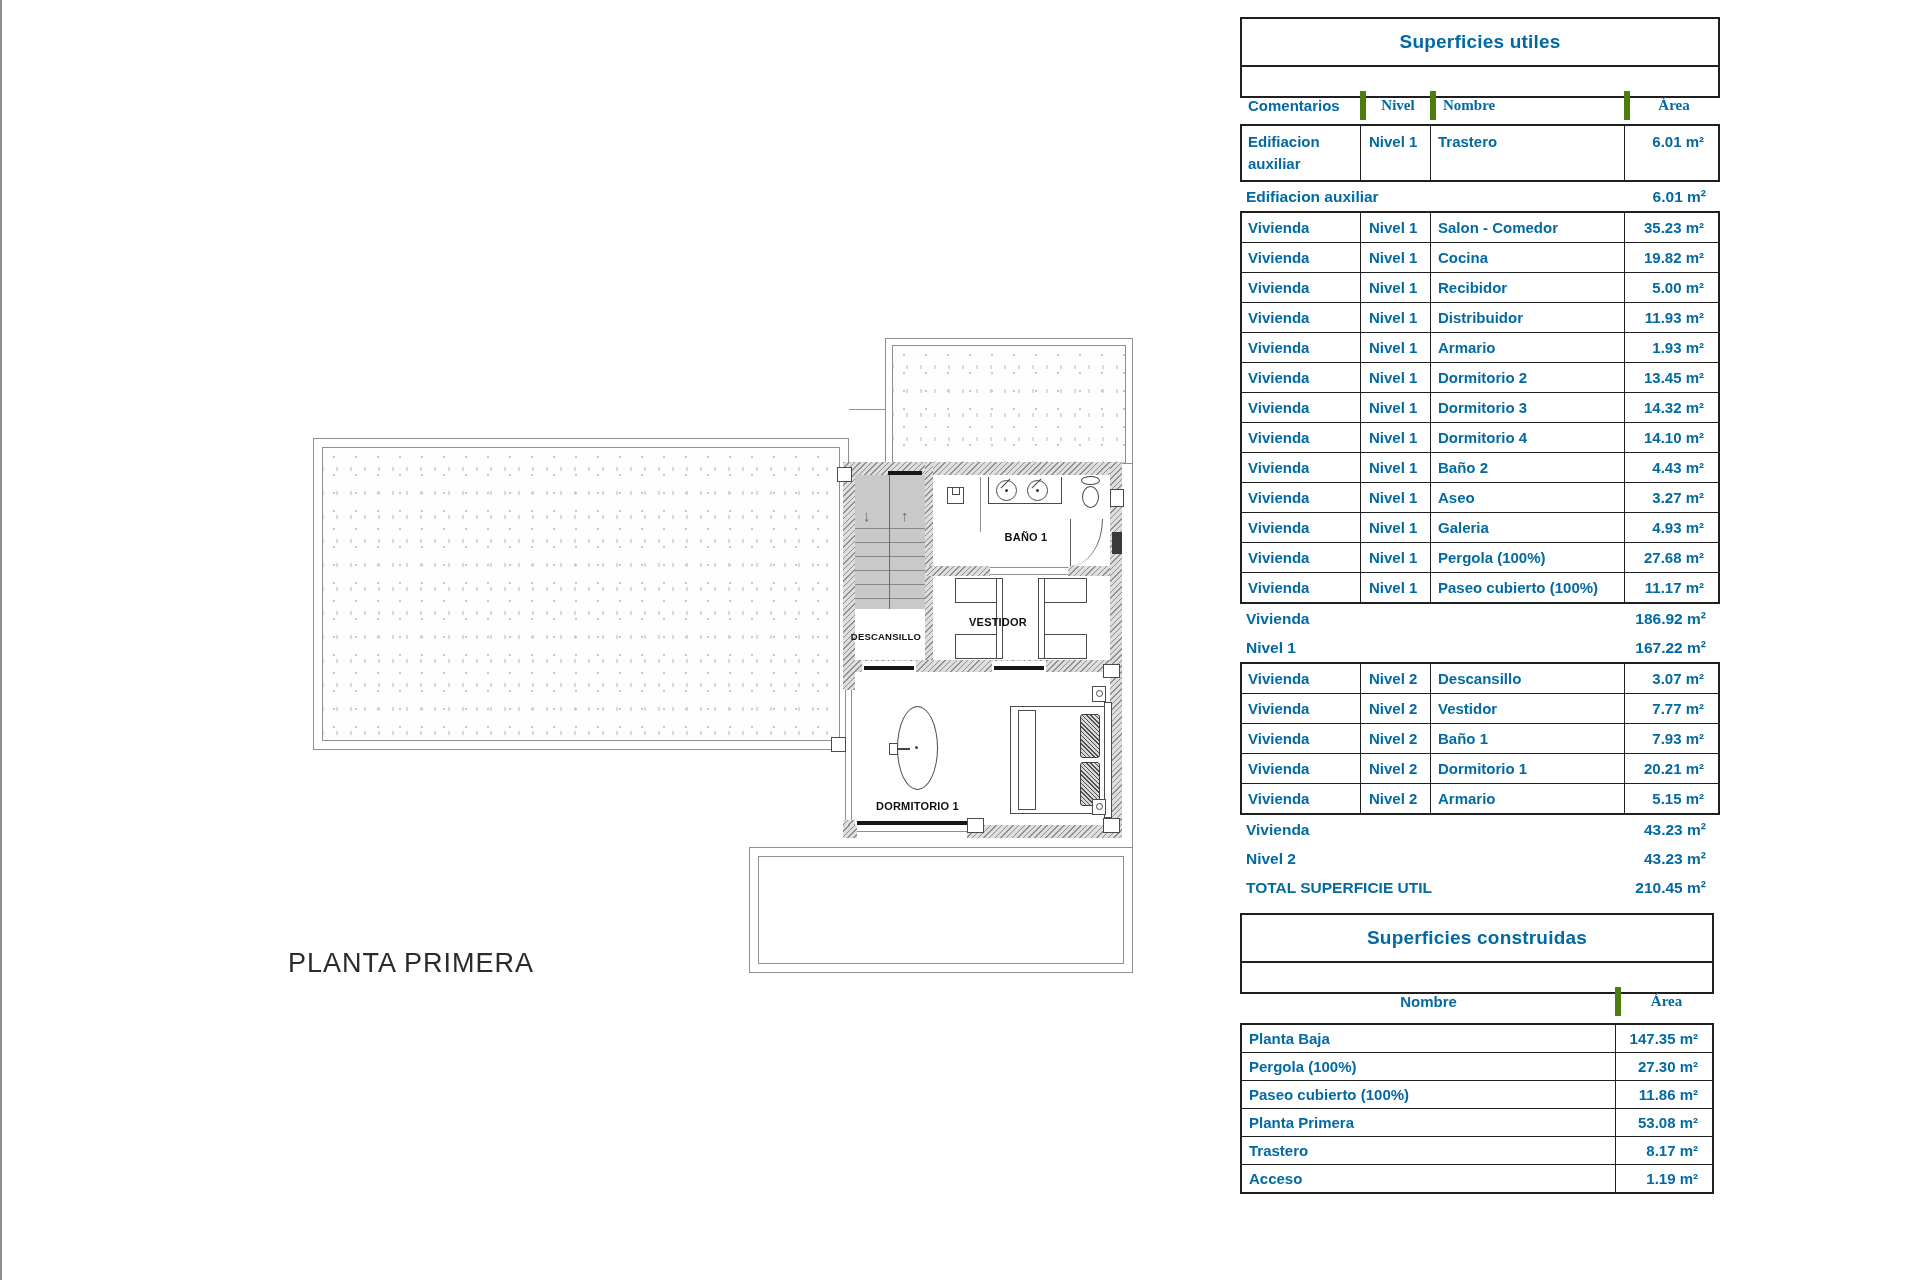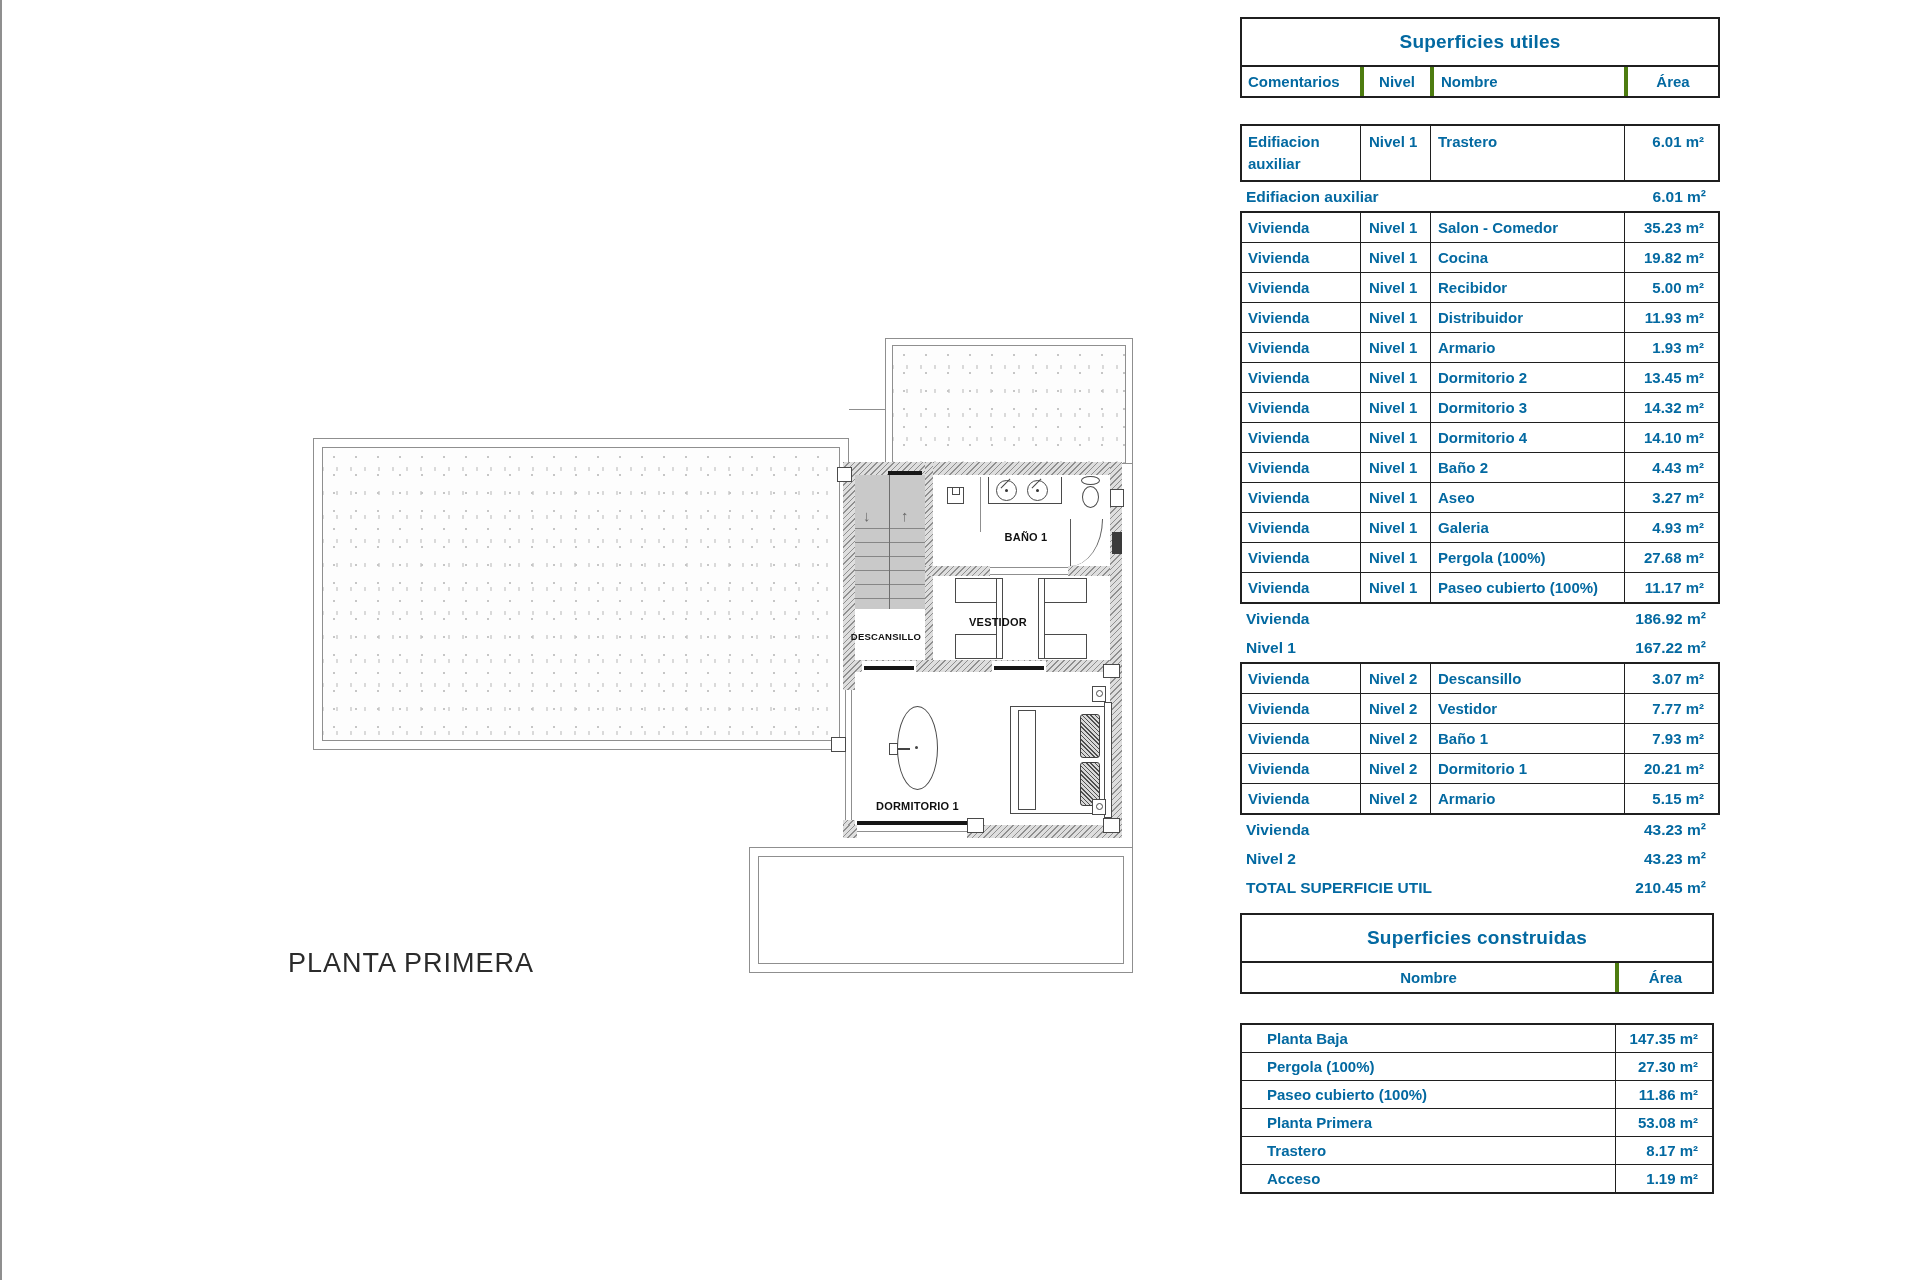--- a/index.html
+++ b/index.html
@@ -24,39 +24,39 @@
   .pillow{background:repeating-linear-gradient(45deg,#4f4f4f 0,#4f4f4f 1px,#d8d8d8 1px,#d8d8d8 3px);
     border:1px solid #3f3f3f;border-radius:3px;}
   .doorarc{border:0;border-right:1px solid #5a5a5a;border-bottom-right-radius:100% 100%;}
   .doorleaf{background:#5a5a5a;}
   
   .tbl{position:absolute;font-weight:bold;color:#0369a1;}
   .headbox{border:2px solid #1f1f1f;box-sizing:border-box;}
   .ttitle{height:46px;display:flex;align-items:center;justify-content:center;
     font-size:19px;letter-spacing:0.2px;}
   .hrow{display:flex;border-top:2px solid #1f1f1f;height:29px;font-size:15px;}
-  .hcell{display:flex;align-items:center;box-sizing:border-box;height:100%;}
-  .bl{border-left:4px solid #4d7c0f;}
+  .hcell{display:flex;align-items:center;box-sizing:border-box;height:100%;margin-top:24px;}
+  .bl{border-left:6px solid #4d7c0f;font-family:Liberation Serif, serif;}
   .grp{border:2px solid #1f1f1f;box-sizing:border-box;}
   .trow{display:flex;height:29px;font-size:15px;}
   .trow + .trow{border-top:1px solid #1f1f1f;}
   .c{display:flex;align-items:center;box-sizing:border-box;height:100%;overflow:hidden;}
   .c1{width:118px;padding-left:6px;}
   .c2{width:70px;padding-left:8px;border-left:1px solid #1f1f1f;}
   .c3{width:194px;padding-left:7px;border-left:1px solid #1f1f1f;}
   .c4{flex:1;justify-content:flex-end;padding-right:14px;border-left:1px solid #1f1f1f;}
   .tall{height:54px;}
   .tall .c{align-items:flex-start;padding-top:5px;line-height:1.45;}
   .tall .c1{line-height:1.45;}
   .srow{display:flex;justify-content:space-between;align-items:center;height:29px;
     font-size:15.5px;padding:0 14px 0 6px;}
   .gap26{height:26px;}
   .gap29{height:29px;}
   
-  .n1{width:373px;padding-left:25px;}
+  .n1{width:373px;padding-left:7px;}
   .n2{flex:1;justify-content:flex-end;padding-right:14px;border-left:1px solid #1f1f1f;}
   .hc{justify-content:center;padding:0;}
 </style>
 </head>
 <body>
 
 <div class="abs line" style="left:0;top:0;width:2px;height:1280px;"></div>
 
 <div class="abs" style="left:0;top:0;width:1920px;height:1280px;">
 

